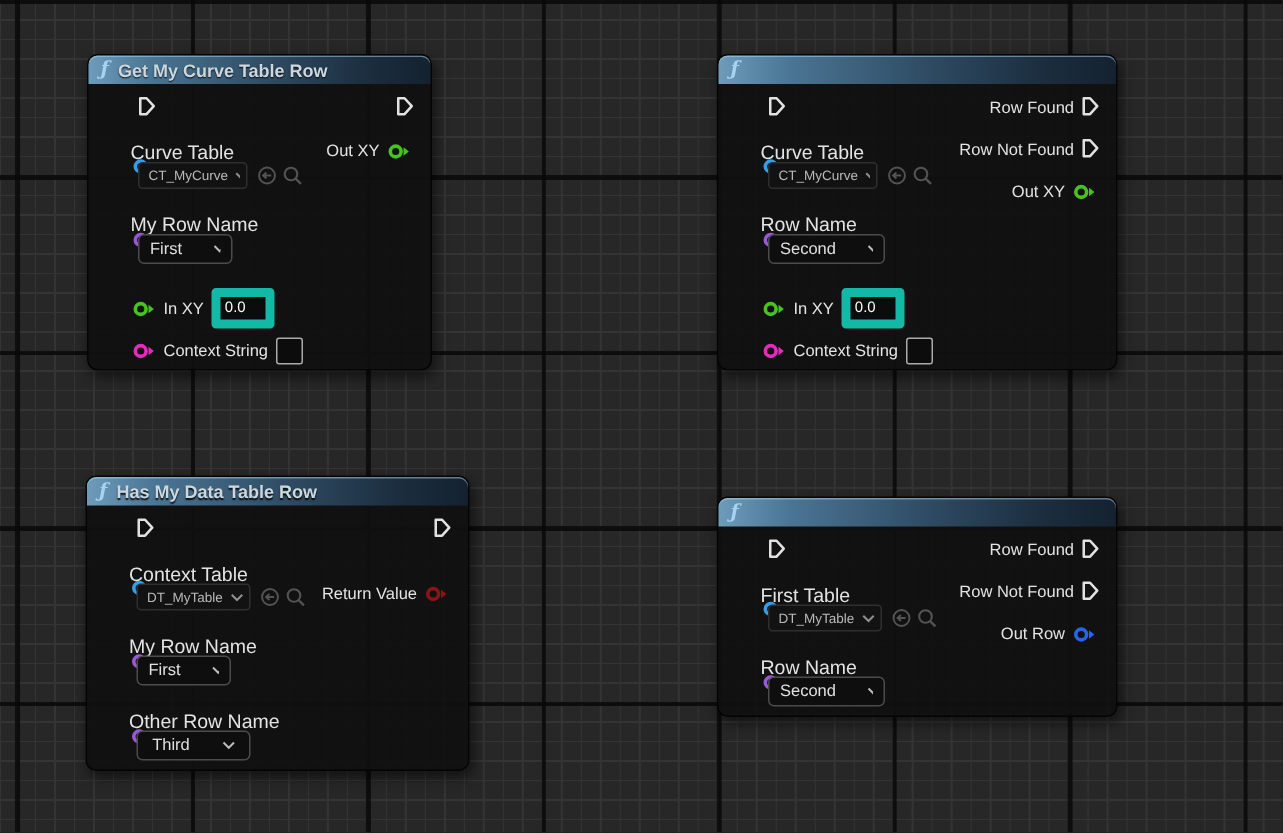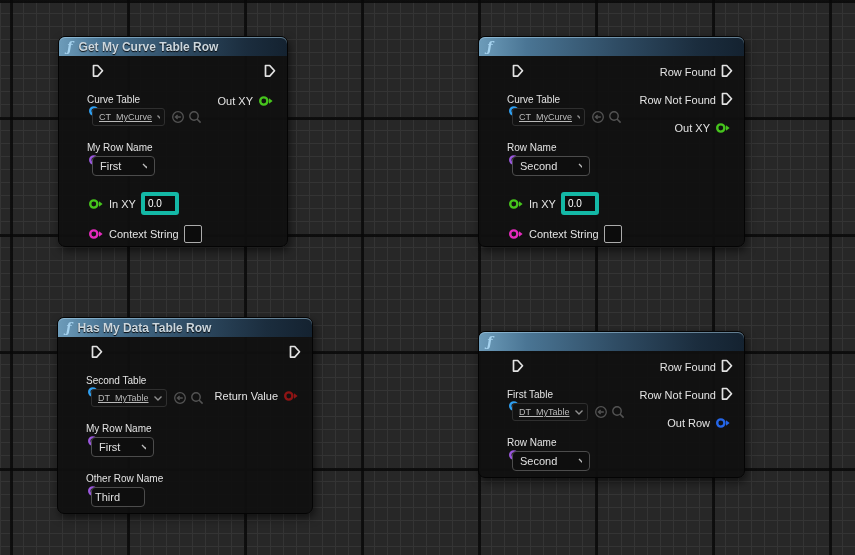--- a/index.html
+++ b/index.html
@@ -34,36 +34,36 @@
     font-family:"DejaVu Serif",serif;font-style:italic;font-weight:bold;
     color:#a6d3ef;font-size:13px;line-height:1;margin-top:-1px;
   }
   .node-title{
     color:#ccd7de;font-size:12px;font-weight:bold;
     text-shadow:0 1px 1px rgba(0,0,0,0.9);
     text-align:center;
   }
   .row{position:absolute;display:flex;align-items:center;gap:5px;padding-left:24px;}
   .pin-label{color:#e3e3e3;font-size:11px;white-space:nowrap;}
-  .sub-label{position:absolute;color:#e3e3e3;font-size:10px;white-space:nowrap;}
+  .sub-label{position:absolute;color:#e3e3e3;font-size:13px;white-space:nowrap;}
   .asset-dd{
     position:absolute;height:18px;box-sizing:border-box;
     background:#121212;border:1px solid #2f2f2f;border-radius:3px;
     display:flex;align-items:center;justify-content:space-between;
     padding:0 4px 0 6px;gap:4px;
   }
-  .asset-dd .val{color:#b9b9b9;font-size:9px;white-space:nowrap;text-decoration:underline;}
+  .asset-dd .val{color:#b9b9b9;font-size:9px;white-space:nowrap;}
   .name-dd{
     position:absolute;height:20px;box-sizing:border-box;
     background:#0e0e0e;border:1px solid #4c4c4c;border-radius:4px;
     display:flex;align-items:center;justify-content:center;gap:21px;padding:0 7px;
   }
   .name-dd .val{color:#e0e0e0;font-size:11px;white-space:nowrap;}
   .txt-input{
-    background:#0c0c0c;border:4px solid #14b8a6;border-radius:3px;
+    background:#0c0c0c;border:6px solid #14b8a6;border-radius:3px;
     color:#ffffff;font-size:10px;font-family:"Liberation Sans",sans-serif;
     width:24px;height:13px;padding:1px 3px;text-align:left;box-sizing:content-box;
   }
   .ctx-input{width:10px;height:14px;border-radius:2px;border:1px solid #ababab;}
   .icon-pair{position:absolute;display:flex;align-items:center;gap:3px;}
   svg{display:block;}
 </style>
 </head>
 <body>
 
@@ -255,21 +255,21 @@
       <svg width="12" height="15">
           <use href="#exec-pin-shape"></use>
         </svg>
     </div>
     <div class="row" style="right:11px;top:27px">
       <svg width="12" height="15">
           <use href="#exec-pin-shape"></use>
         </svg>
     </div>
 
-    <span class="sub-label" style="left:28px;top:57px">Second Table</span>
+    <span class="sub-label" style="left:28px;top:57px">Context Table</span>
     <div class="row" style="left:5px;top:68px">
       <svg width="16" height="12">
           <circle cx="5.8" cy="6" r="3.6" fill="none" stroke="#2f9ff0" stroke-width="2.4"></circle>
           <path d="M11,3.2 L14.6,6 L11,8.8 Z" fill="#2f9ff0"></path>
         </svg>
     </div>
     <div class="asset-dd" style="left:33px;top:71px;width:76px">
       <span class="val">DT_MyTable</span>
       <svg width="10" height="7">
           <path d="M1.5,1.5 L5,5 L8.5,1.5" fill="none" stroke="#8f8f8f" stroke-width="1.4"></path>
@@ -308,21 +308,21 @@
         </svg>
     </div>
 
     <span class="sub-label" style="left:28px;top:155px">Other Row Name</span>
     <div class="row" style="left:5px;top:167px">
       <svg width="16" height="12">
           <circle cx="5.8" cy="6" r="3.6" fill="none" stroke="#9a57dd" stroke-width="2.4"></circle>
           <path d="M11,3.2 L14.6,6 L11,8.8 Z" fill="#9a57dd"></path>
         </svg>
     </div>
-    <div class="name-dd" style="left:33px;top:169px;width:54px">
+    <div class="name-dd" style="left:33px;top:169px;width:76px">
       <span class="val">Third</span>
       <svg width="9" height="6">
           <path d="M1,1 L4.5,4.5 L8,1" fill="none" stroke="#bdbdbd" stroke-width="1.3"></path>
         </svg>
     </div>
   </div>
 
   <div class="node" style="left:478px;top:331px;width:267px;height:147px">
     <div class="node-header">
       <span class="fn-icon">ƒ</span>

